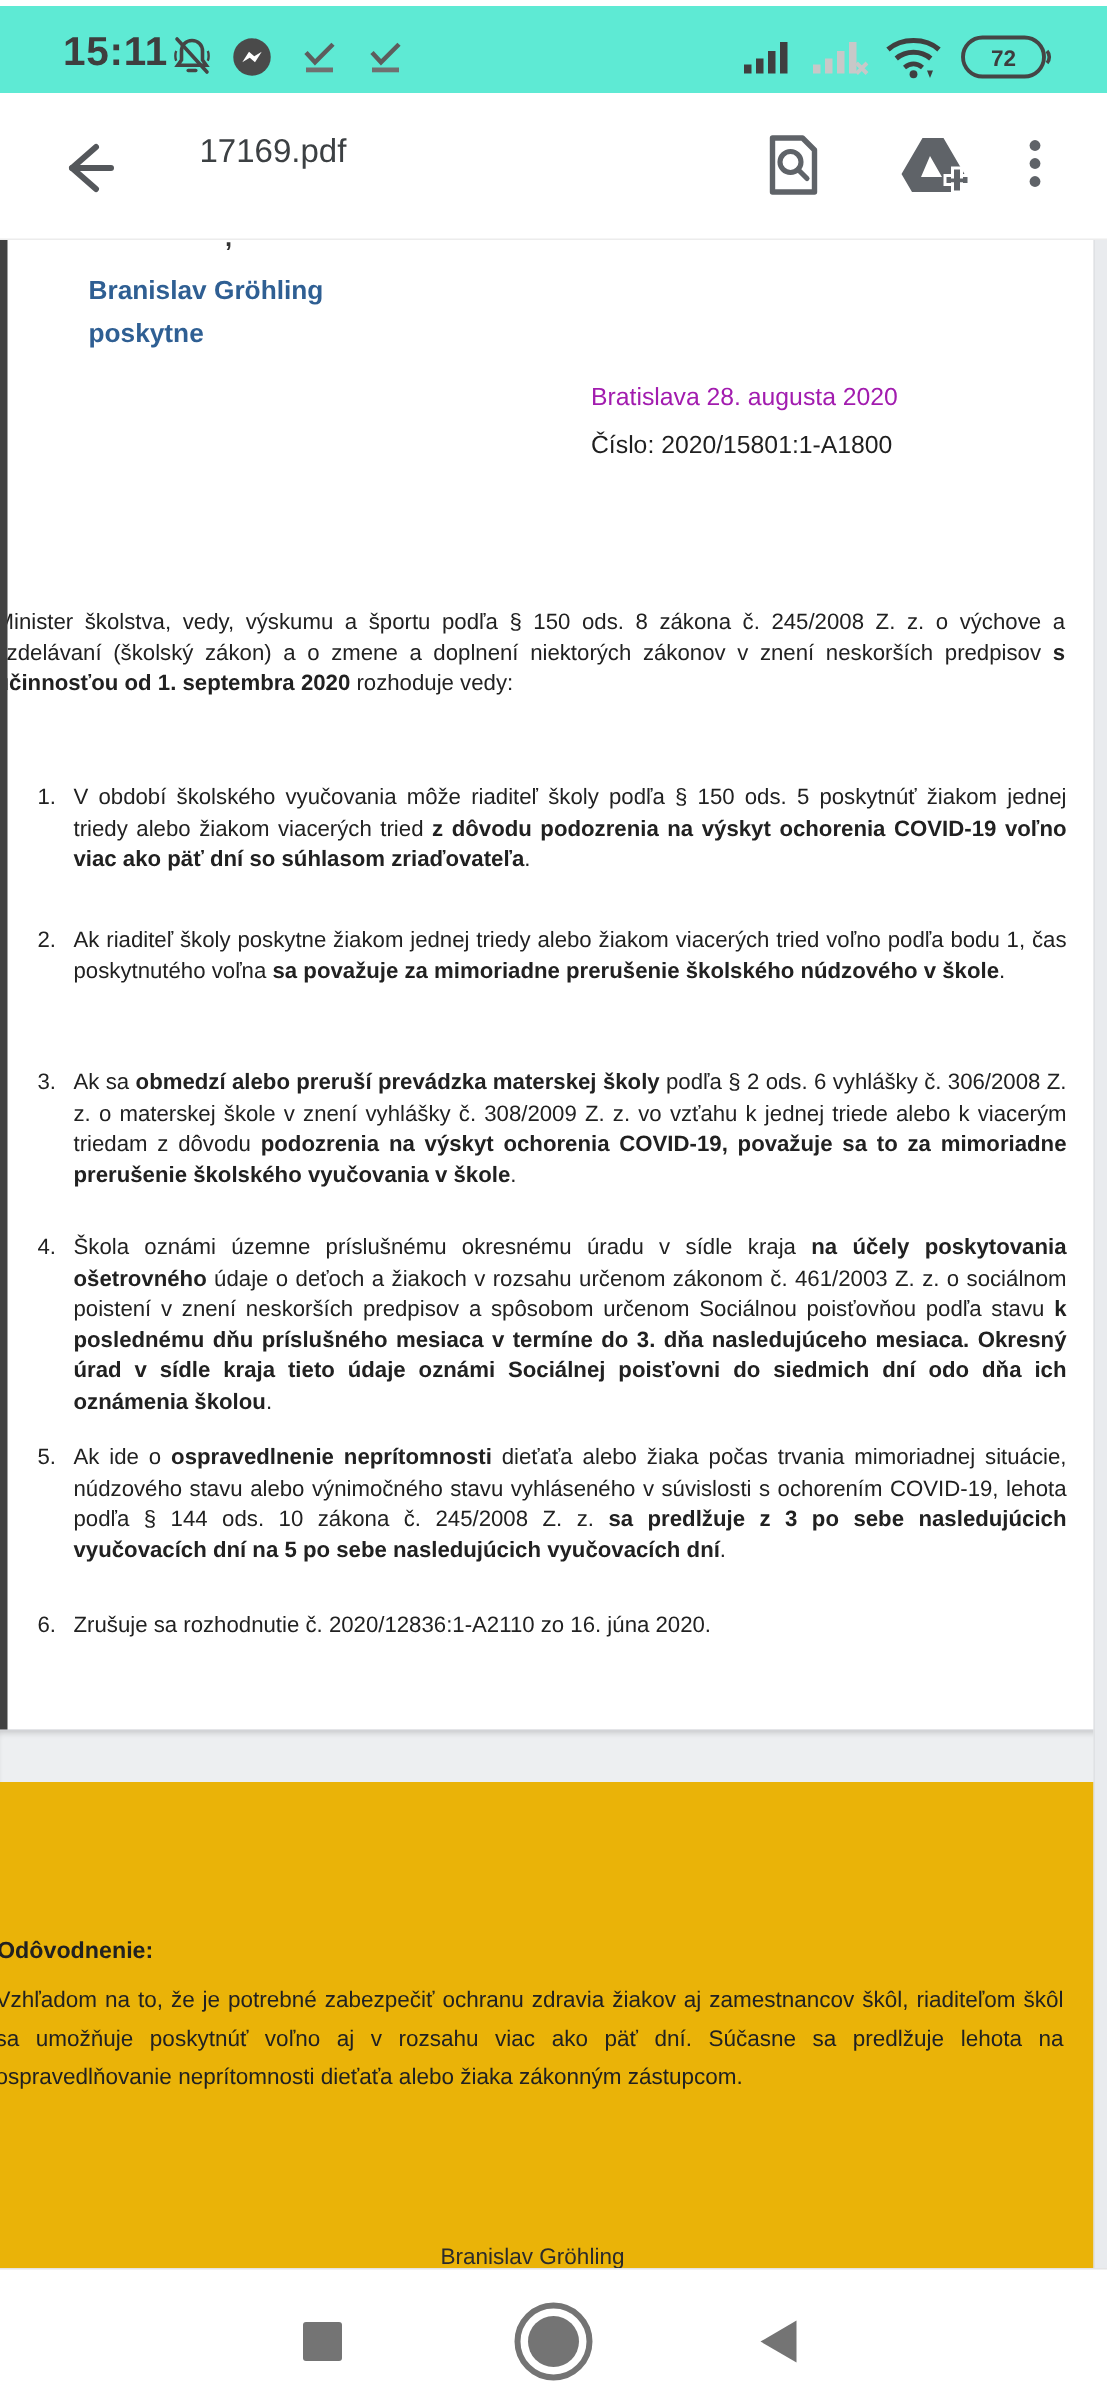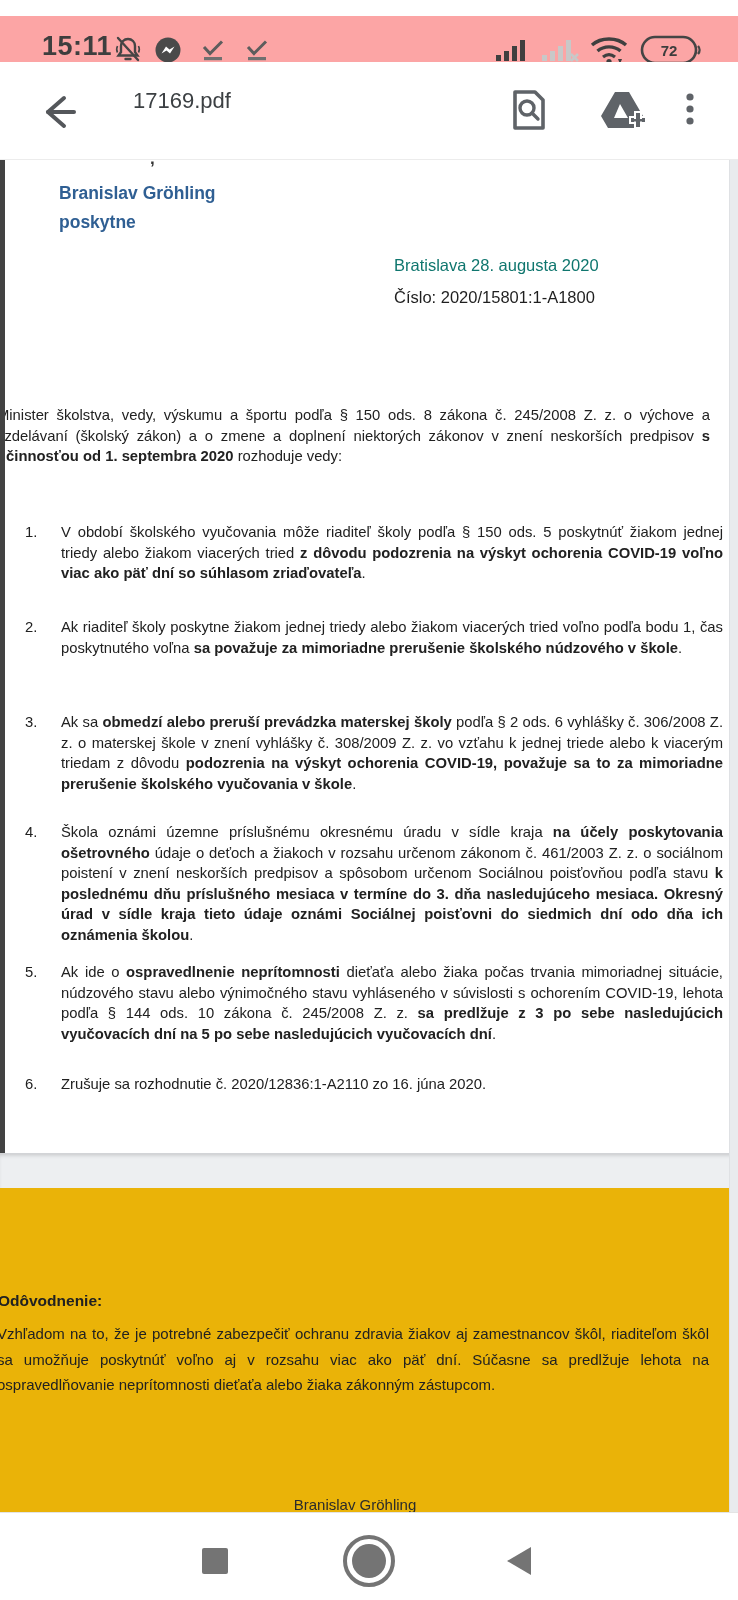--- a/index.html
+++ b/index.html
@@ -1,48 +1,48 @@
 <!DOCTYPE html>
 <html><head>
 <meta charset="utf-8">
 <style>
   html,body{margin:0;padding:0;}
   body{width:738px;height:1600px;position:relative;background:#ffffff;overflow:hidden;
        font-family:"Liberation Sans", sans-serif;-webkit-font-smoothing:antialiased;}
   .abs{position:absolute;}
 
   
-  #status-bar{left:0;top:16px;width:738px;height:62px;background:#fca5a5;}
+  #status-bar{left:0;top:4px;width:738px;height:62px;background:#5eead4;}
   #status-time{left:42px;top:15px;font-size:27px;font-weight:700;color:#3e3e3e;letter-spacing:.5px;}
   .sb-ic{top:18px;}
 
   
   #app-bar{left:0;top:62px;width:738px;height:98px;background:#fff;border-bottom:1px solid #ececec;box-sizing:border-box;}
   #app-title{left:133px;top:26px;font-size:22px;color:#3c4043;}
   .ab-ic{top:24px;cursor:pointer;}
 
   
   #pdf-viewer{left:0;top:160px;width:584px;height:1352px;background:#fff;padding-left:12px;}
   #page1{left:0;top:0;width:738px;height:993px;background:#fff;overflow:hidden;color:#212121;}
   #page2{left:0;top:1028px;width:738px;height:324px;background:#eab308;overflow:hidden;color:#212121;}
   #page-separator{left:0;top:993px;width:738px;height:35px;background:#edeff1;border-top:1px solid #d2d4d7;
       box-shadow:inset 0 3px 4px -2px rgba(0,0,0,.18);box-sizing:border-box;}
   #left-page-edge{left:0;top:0;width:5px;height:993px;background:#424242;}
   #right-page-edge{left:729px;top:0;width:9px;height:1352px;background:#e9ebee;border-left:1px solid #dfe1e4;box-sizing:border-box;}
 
   
   #clipped-fragment{left:150px;top:-11px;font-size:17px;font-weight:700;color:#333;}
   #signatory{left:59px;top:19px;font-size:17.5px;font-weight:700;color:#2f5f93;line-height:29px;}
-  #doc-date{left:394px;top:96px;font-size:16.5px;color:#0f766e;}
+  #doc-date{left:394px;top:96px;font-size:16.5px;color:#a21caf;}
   #doc-number{left:394px;top:128px;font-size:16.5px;color:#1f1f1f;}
   #doc-heading{left:0;top:212px;width:710px;text-align:center;font-size:16.5px;font-weight:700;letter-spacing:.2px;}
   #doc-intro{left:-3px;top:245px;width:713px;font-size:14.8px;line-height:20.5px;text-align:justify;}
   .decree-item{left:25px;width:686px;font-size:14.8px;line-height:20.5px;}
   .decree-item .num{position:absolute;left:0;top:0;}
-  .decree-item .itext{display:block;margin-left:36px;width:662px;text-align:justify;}
+  .decree-item .itext{display:block;margin-left:24px;width:662px;text-align:justify;}
   #item-1{top:362px;} #item-2{top:457px;} #item-3{top:552px;}
   #item-4{top:662px;} #item-5{top:802px;} #item-6{top:914px;}
   b{font-weight:700;}
 
   
   #reasoning-heading{left:-2px;top:104px;font-size:15.5px;font-weight:700;}
   #reasoning-text{left:-3px;top:133px;width:712px;font-size:15px;line-height:25.5px;text-align:justify;}
   #signature-clipped{left:0;top:308px;width:710px;text-align:center;font-size:15px;color:#2b2b2b;}
 
   

